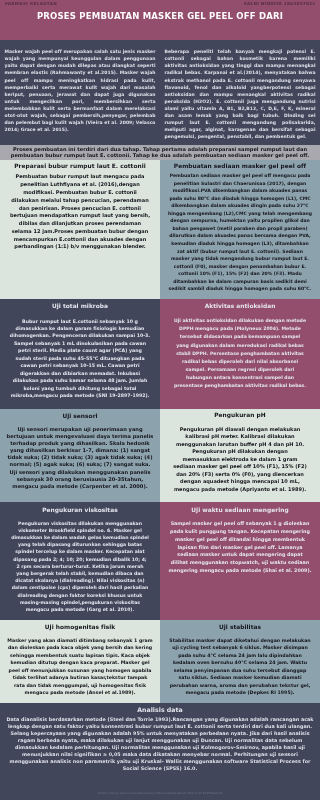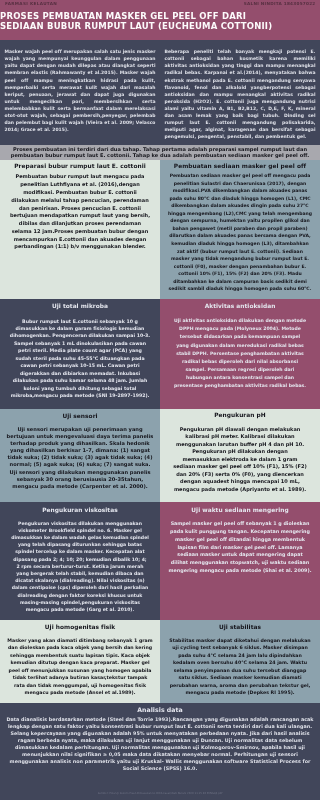--- a/index.html
+++ b/index.html
@@ -6,21 +6,21 @@
   html,body{margin:0;padding:0;}
   body{width:320px;height:800px;overflow:hidden;background:#41465a;
        font-family:"DejaVu Sans",sans-serif;-webkit-font-smoothing:antialiased;}
   .poster{position:relative;width:320px;height:800px;}
   
   .header{height:40px;background:#944e6d;position:relative;}
   .hdr-left{position:absolute;left:5px;top:1.6px;font-size:4.2px;letter-spacing:.33px;
             font-weight:700;color:#572f41;line-height:4.6px;}
   .hdr-right{position:absolute;right:4.5px;top:1.6px;font-size:4.2px;letter-spacing:.26px;
              font-weight:700;color:#572f41;line-height:4.6px;}
-  .hdr-title{position:absolute;left:0;right:0;top:12.1px;text-align:left;
+  .hdr-title{position:absolute;left:0;right:0;top:12.1px;text-align:center;
              font-size:8.5px;font-weight:700;color:#fdfbfc;line-height:9.7px;
              letter-spacing:0.2px;}
   
   .intro{position:absolute;left:0;top:40px;width:320px;height:105px;
          background:#41465a;display:flex;}
   .intro .col{width:160px;box-sizing:border-box;padding:8.2px 4.5px 0;}
   .body-txt{margin:0;font-size:4.5px;letter-spacing:0.05px;line-height:7.08px;color:#dee0e8;text-align:justify;
             font-weight:700;}
   .band{position:absolute;left:0;top:145px;width:320px;height:15px;
         background:#a8a8ae;color:#16161d;font-size:5.1px;font-weight:700;
@@ -45,21 +45,20 @@
 </head>
 <body>
 
 <div class="poster">
 
   <div class="header">
     <div class="hdr-left">FARMASI KELAUTAN</div>
     <div class="hdr-right">SALNI NINDITA 1843057022</div>
     <div class="hdr-title">
       <div>PROSES PEMBUATAN MASKER GEL PEEL OFF DARI</div>
-      <div>SEDIAAN BUBUR RUMPUT LAUT (EUCHEUMA COTTONII)</div>
     </div>
   </div>
 
   <div class="intro">
     <div class="col">
       <p class="body-txt">Masker wajah peel off merupakan salah satu jenis masker wajah yang mempunyai keunggulan dalam penggunaan yaitu dapat dengan mudah dilepas atau diangkat seperti membran elastis (Rahmawanty et al.2015). Masker wajah peel off mampu meningkatkan hidrasi pada kulit, memperbaiki serta merawat kulit wajah dari masalah keriput, penuaan, jerawat dan dapat juga digunakan untuk mengecilkan pori, membersihkan serta melembabkan kulit serta bermanfaat dalam merelaksasi otot-otot wajah, sebagai pembersih,penyegar, pelembab dan pelembut bagi kulit wajah (Vieira et al. 2009; Velasco 2014; Grace et al. 2015).</p>
     </div>
     <div class="col">
       <p class="body-txt">Beberapa peneliti telah banyak mengkaji potensi E. cottonii sebagai bahan kosmetik karena memiliki aktivitas antioksidan yang tinggi dan mampu menangkal radikal bebas. Karpanai et al.(2014), menyatakan bahwa ekstrak methanol pada E. cottonii mengandung senyawa flavonoid, fenol dan alkaloid yangberpotensi sebagai antioksidan dan mampu menangkal aktivitas radikal peroksida (H2O2). E. cottonii juga mengandung nutrisi alami yaitu vitamin A, B1, B2,B12, C, D,E, F, K, mineral dan asam lemak yang baik bagi tubuh. Dinding sel rumput laut E. cottonii mengandung polisakarida, meliputi agar, alginat, karagenan dan bersifat sebagai pengemulsi, pengental, penstabil, dan pembentuk gel.</p>
     </div>

